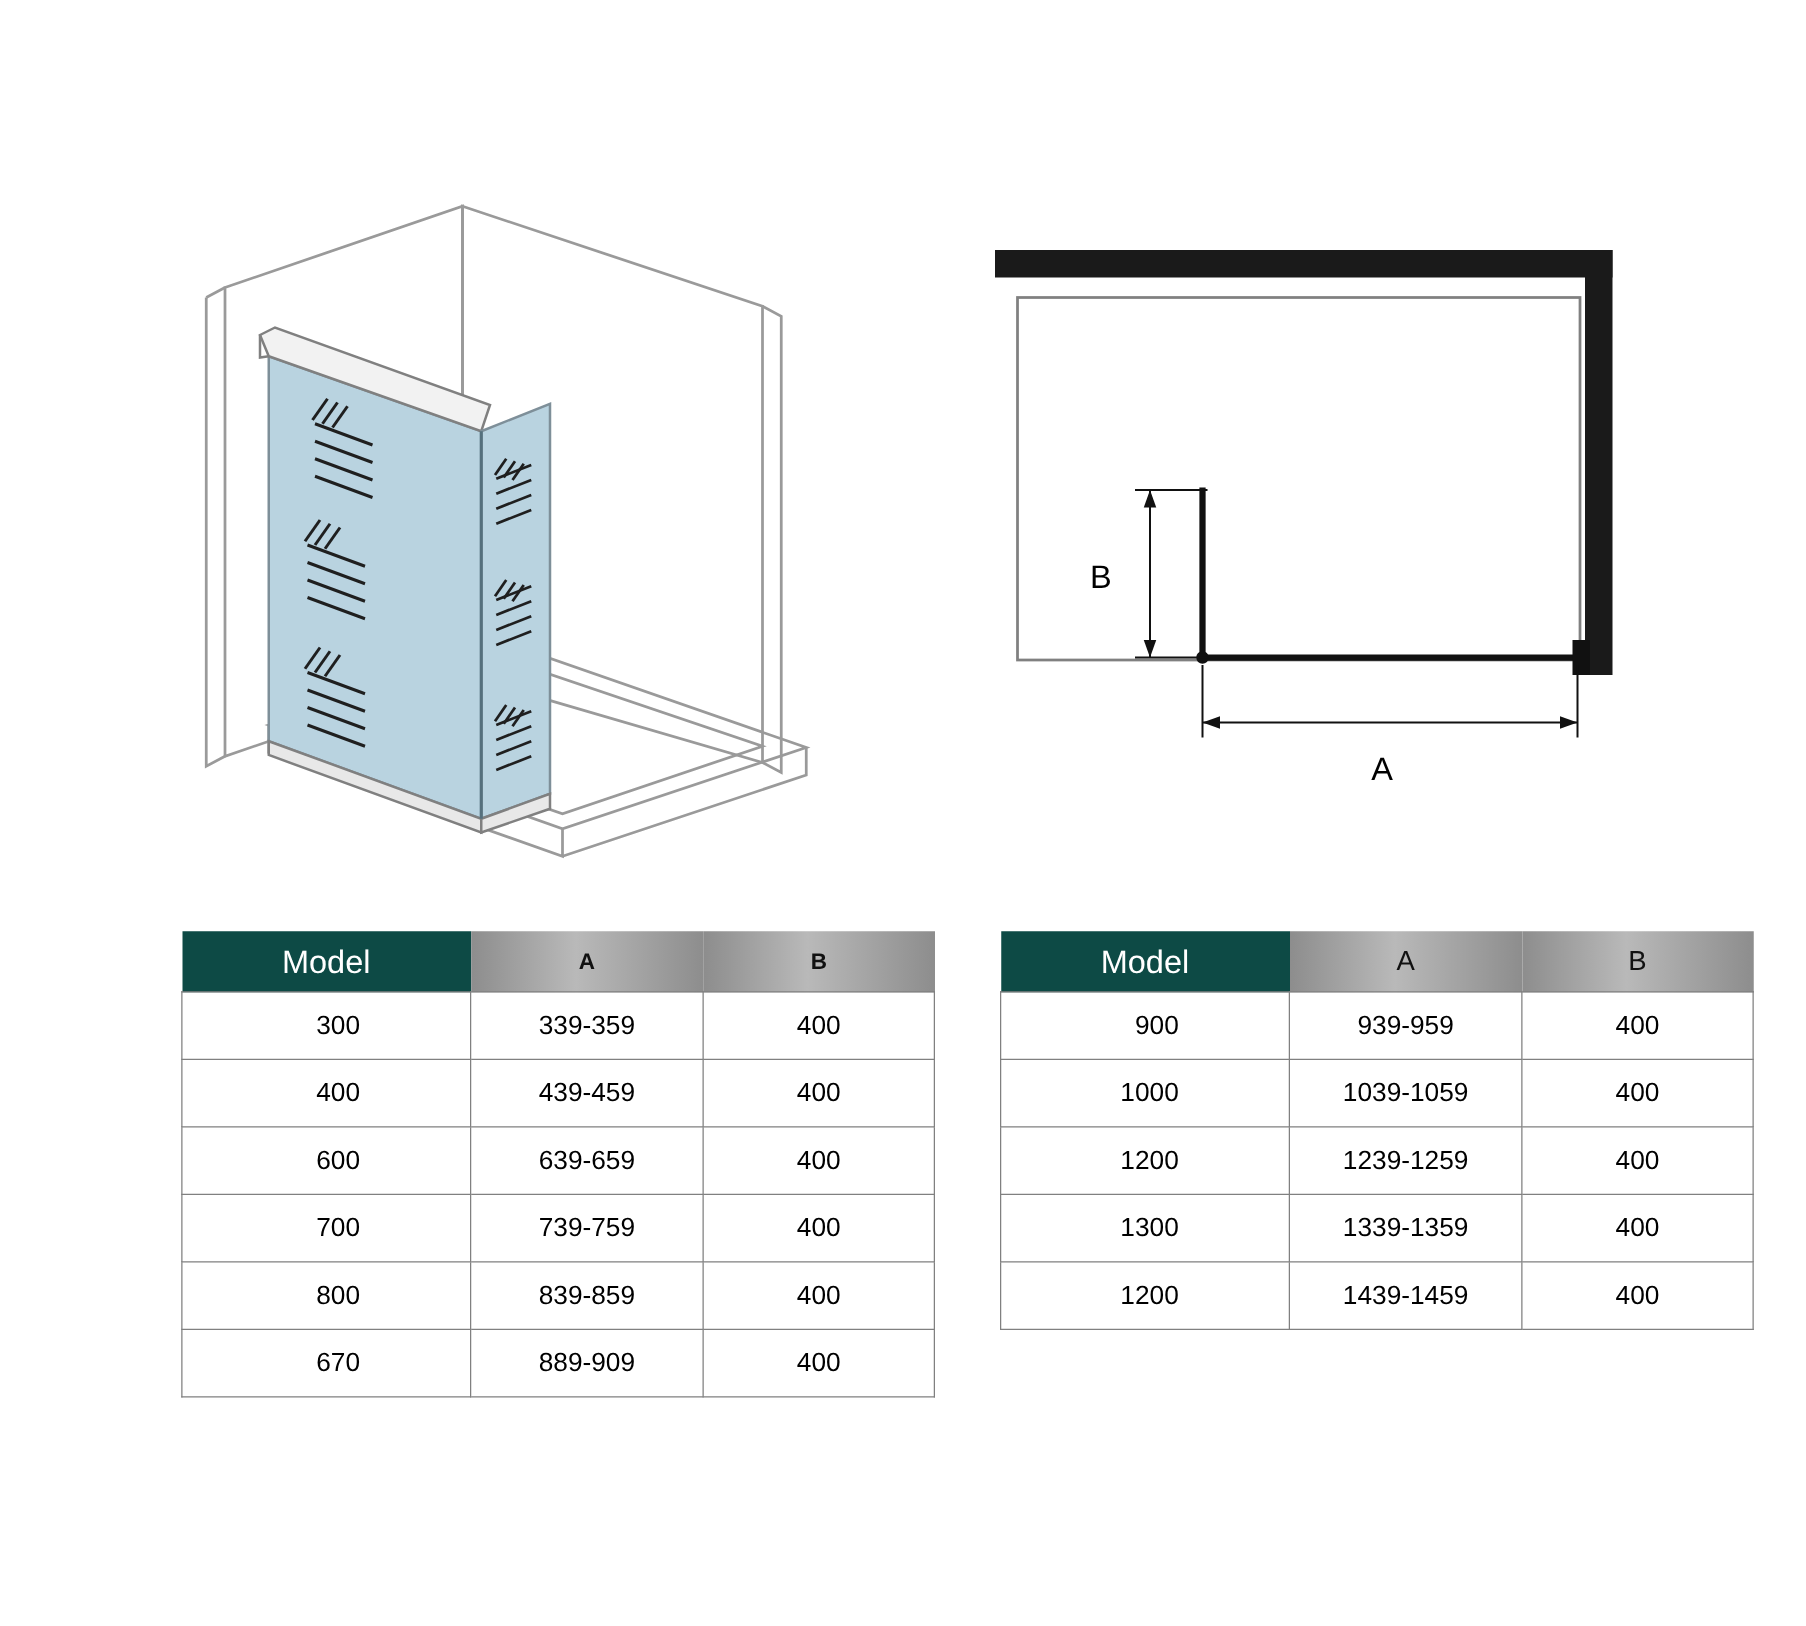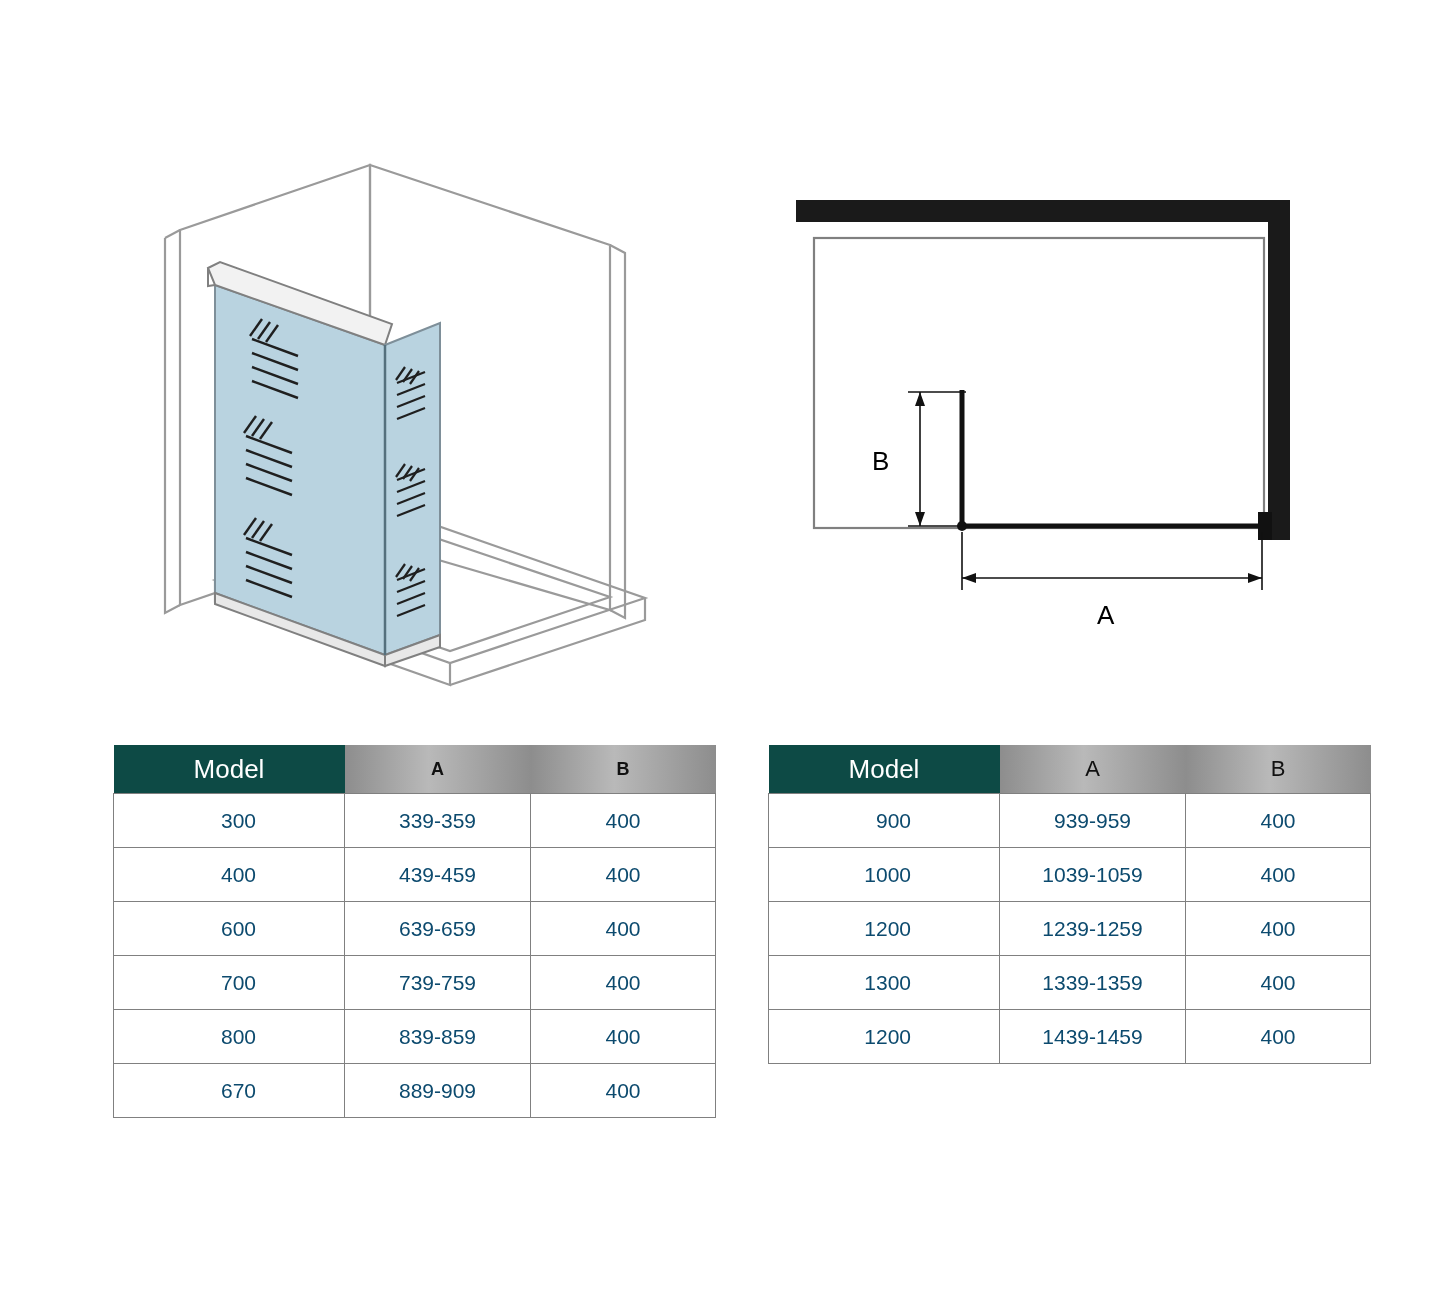--- a/index.html
+++ b/index.html
@@ -45,37 +45,38 @@
     position: absolute;
     left: 0;
     top: 735px;
     width: 1445px;
     height: 470px;
   }
   .spec-table {
     position: absolute;
     border-collapse: collapse;
     table-layout: fixed;
+    margin-left: 32px;
   }
   #table-left {
     left: 113px;
     top: 10px;
     width: 602px;
   }
   #table-right {
     left: 768px;
     top: 10px;
     width: 602px;
   }
   .spec-table th,
   .spec-table td {
     border: 1px solid #808080;
     text-align: center;
     font-size: 21px;
-    color: #0c4a6e;
+    color: #000000;
     background: #ffffff;
   }
   .spec-table th {
     height: 46px;
     font-size: 23px;
     font-weight: bold;
     border: none;
   }
   .spec-table th.model-head {
     background: #0d4a45;

